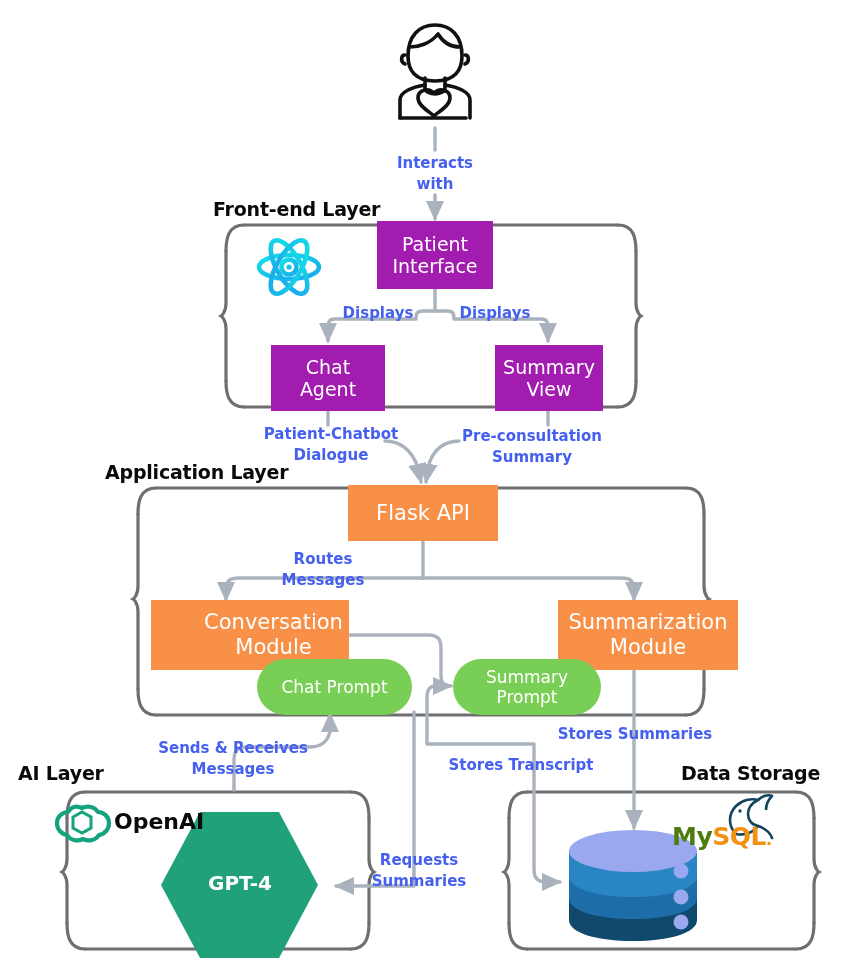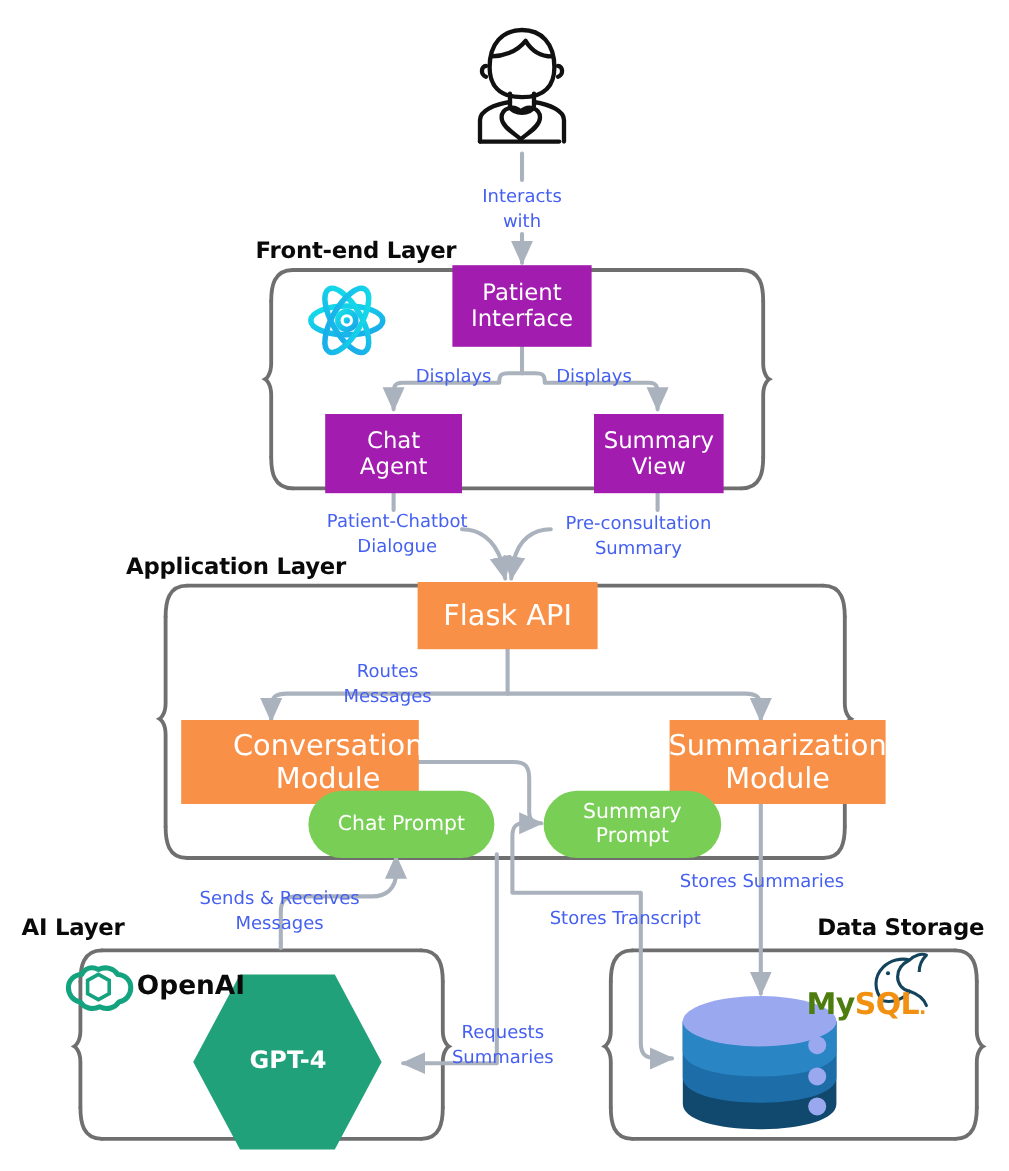--- a/index.html
+++ b/index.html
@@ -31,38 +31,38 @@
     justify-content: center;
     text-align: center;
     color: #ffffff;
     font-family: "DejaVu Sans", "Liberation Sans", sans-serif;
     font-weight: 400;
     line-height: 1.18;
     white-space: pre-line;
     z-index: 6;
   }
   .node-purple { background: #a21caf; font-size: 19px; }
-  .node-orange { background: #f89047; font-size: 24px; }
+  .node-orange { background: #f89047; font-size: 21px; }
   .node-green  { background: #79cf56; font-size: 17px; border-radius: 30px; }
   .node-hex    { font-size: 20px; font-weight: 700; background: transparent; }
 
   .layer-title {
     position: absolute;
     font-family: "DejaVu Sans", "Liberation Sans", sans-serif;
     font-weight: 700;
     font-size: 19px;
     color: #0a0a0a;
     letter-spacing: -0.2px;
     white-space: nowrap;
     z-index: 7;
   }
   .edge-label {
     position: absolute;
     font-family: "DejaVu Sans", "Liberation Sans", sans-serif;
-    font-weight: 400;
+    font-weight: 700;
     font-size: 15px;
     color: #4560f0;
     text-align: center;
     line-height: 1.42;
     white-space: pre-line;
     z-index: 7;
   }
   .actor-label {
     position: absolute;
     font-family: "DejaVu Sans", "Liberation Sans", sans-serif;

